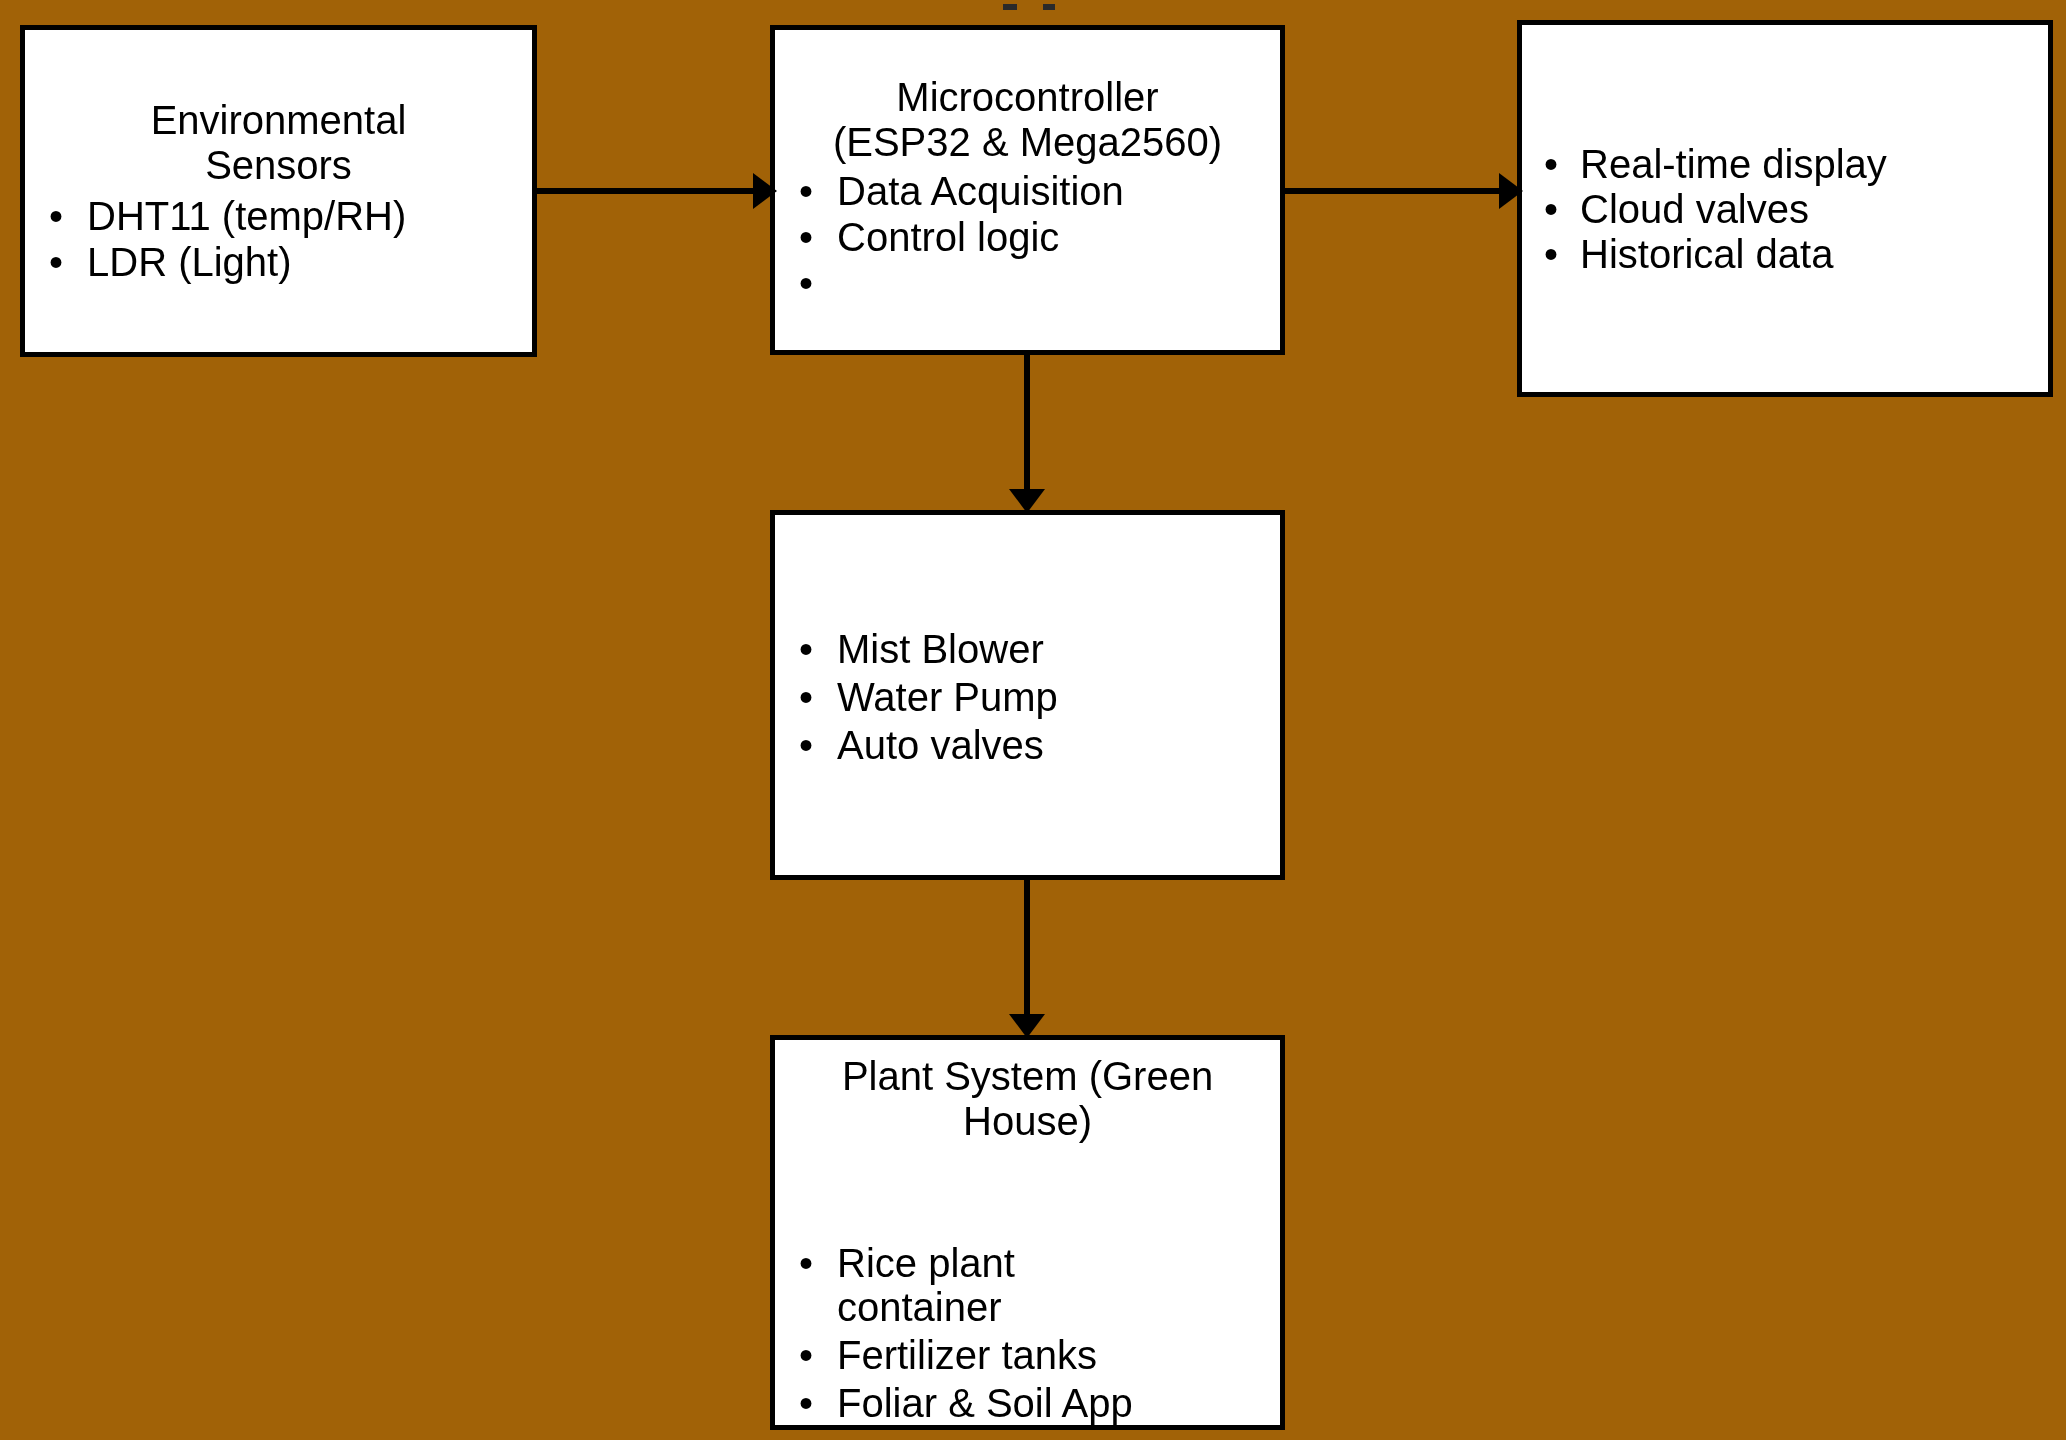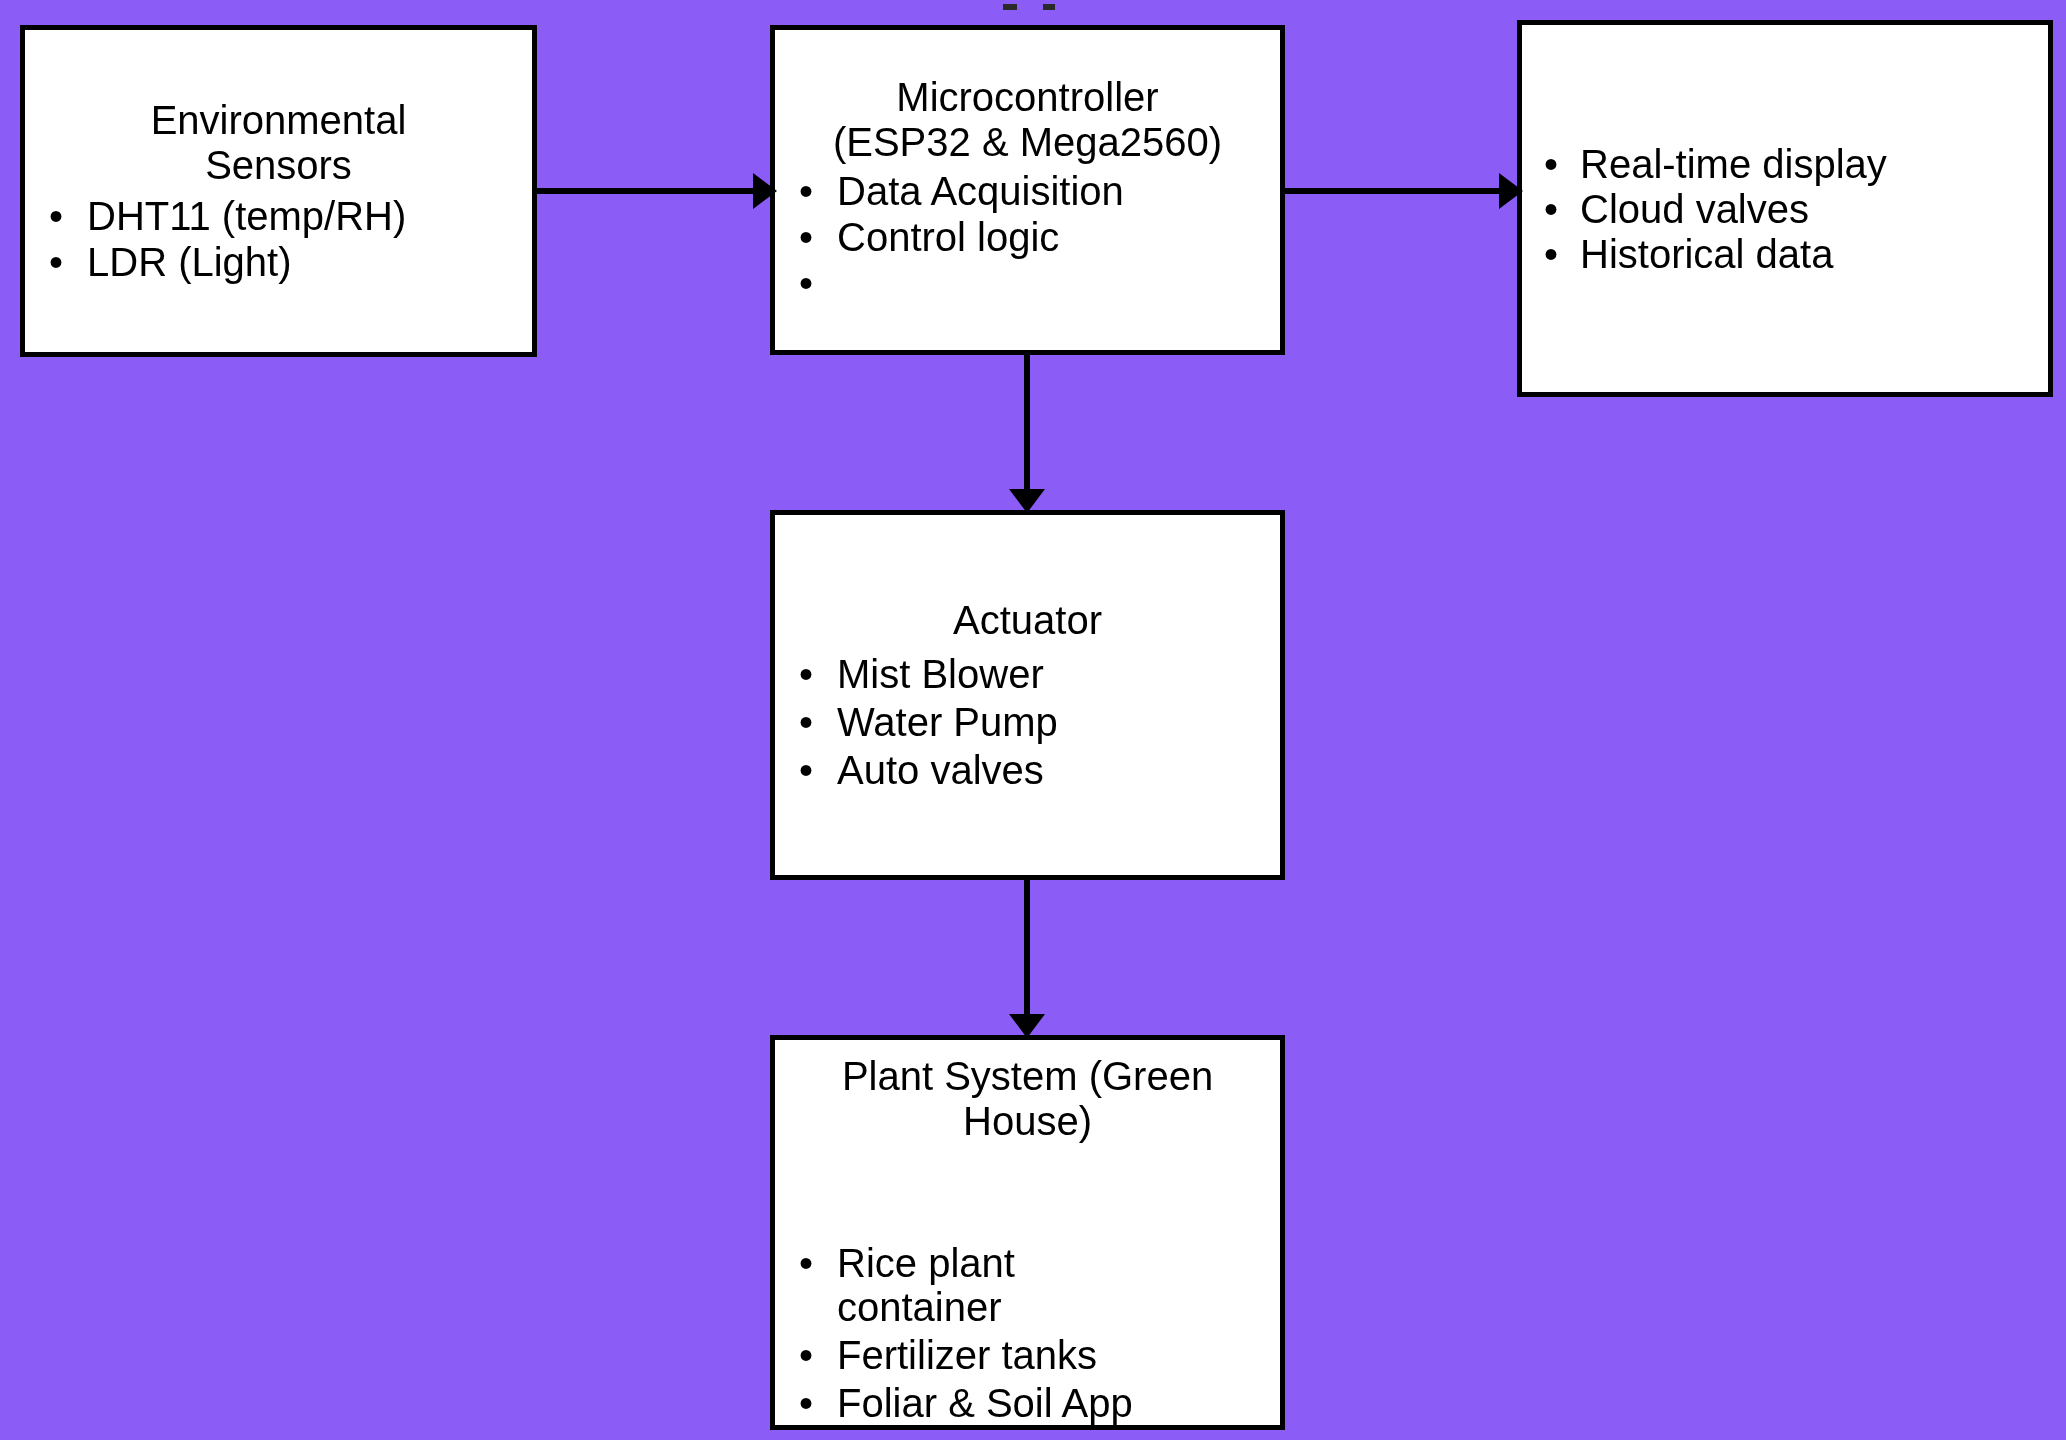--- a/index.html
+++ b/index.html
@@ -4,21 +4,21 @@
 <style>
   html, body {
     margin: 0;
     padding: 0;
     background: #ffffff;
   }
   #canvas {
     position: relative;
     width: 2066px;
     height: 1440px;
-    background: #8b5cf6;
+    background: #a16207;
     overflow: hidden;
     font-family: "Liberation Sans", sans-serif;
     color: #000000;
   }
 
   
   .node {
     position: absolute;
     box-sizing: border-box;
     border: 5px solid #000000;
@@ -151,21 +151,20 @@
         <span class="bullet-text">Cloud valves</span>
       </div>
       <div class="bullet-row">
         <span class="bullet-dot">•</span>
         <span class="bullet-text">Historical data</span>
       </div>
     </div>
   </div>
 
   <div class="node" id="node-actuator">
-    <div class="node-title">Actuator</div>
     <div class="bullets">
       <div class="bullet-row">
         <span class="bullet-dot">•</span>
         <span class="bullet-text">Mist Blower</span>
       </div>
       <div class="bullet-row">
         <span class="bullet-dot">•</span>
         <span class="bullet-text">Water Pump</span>
       </div>
       <div class="bullet-row">

